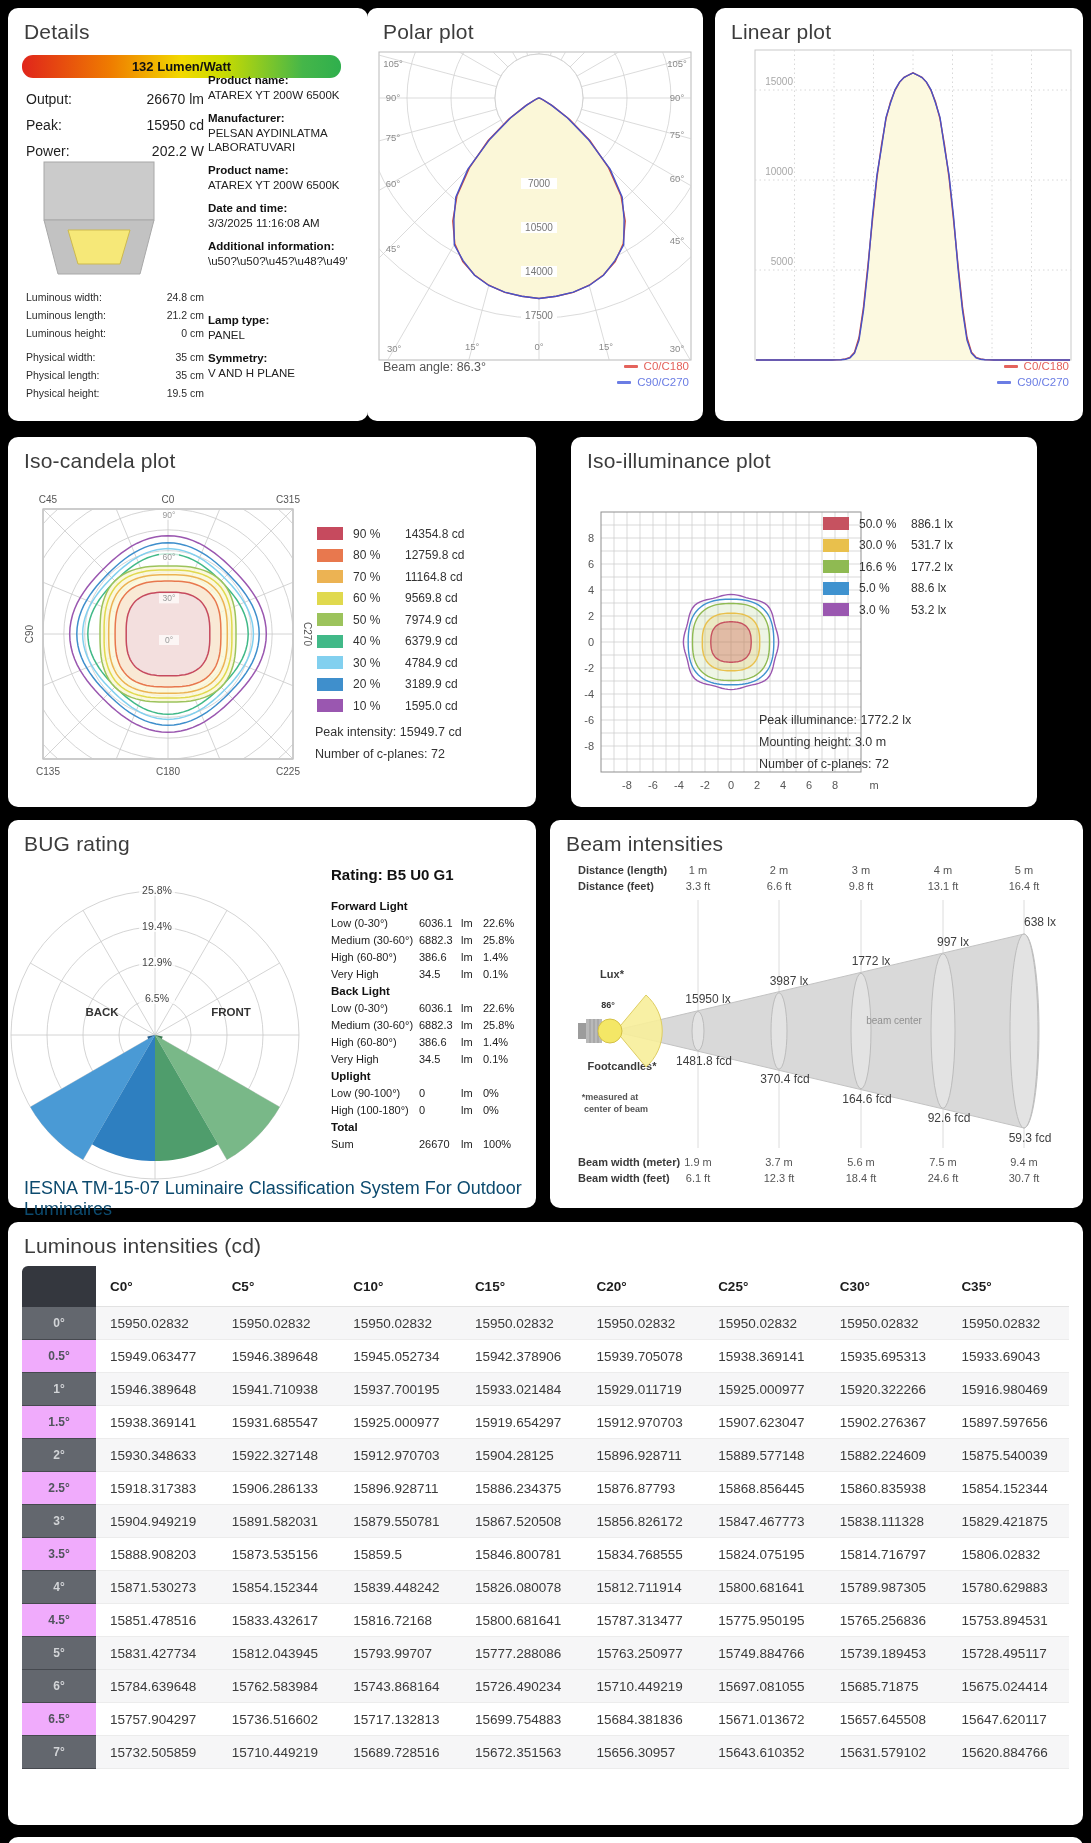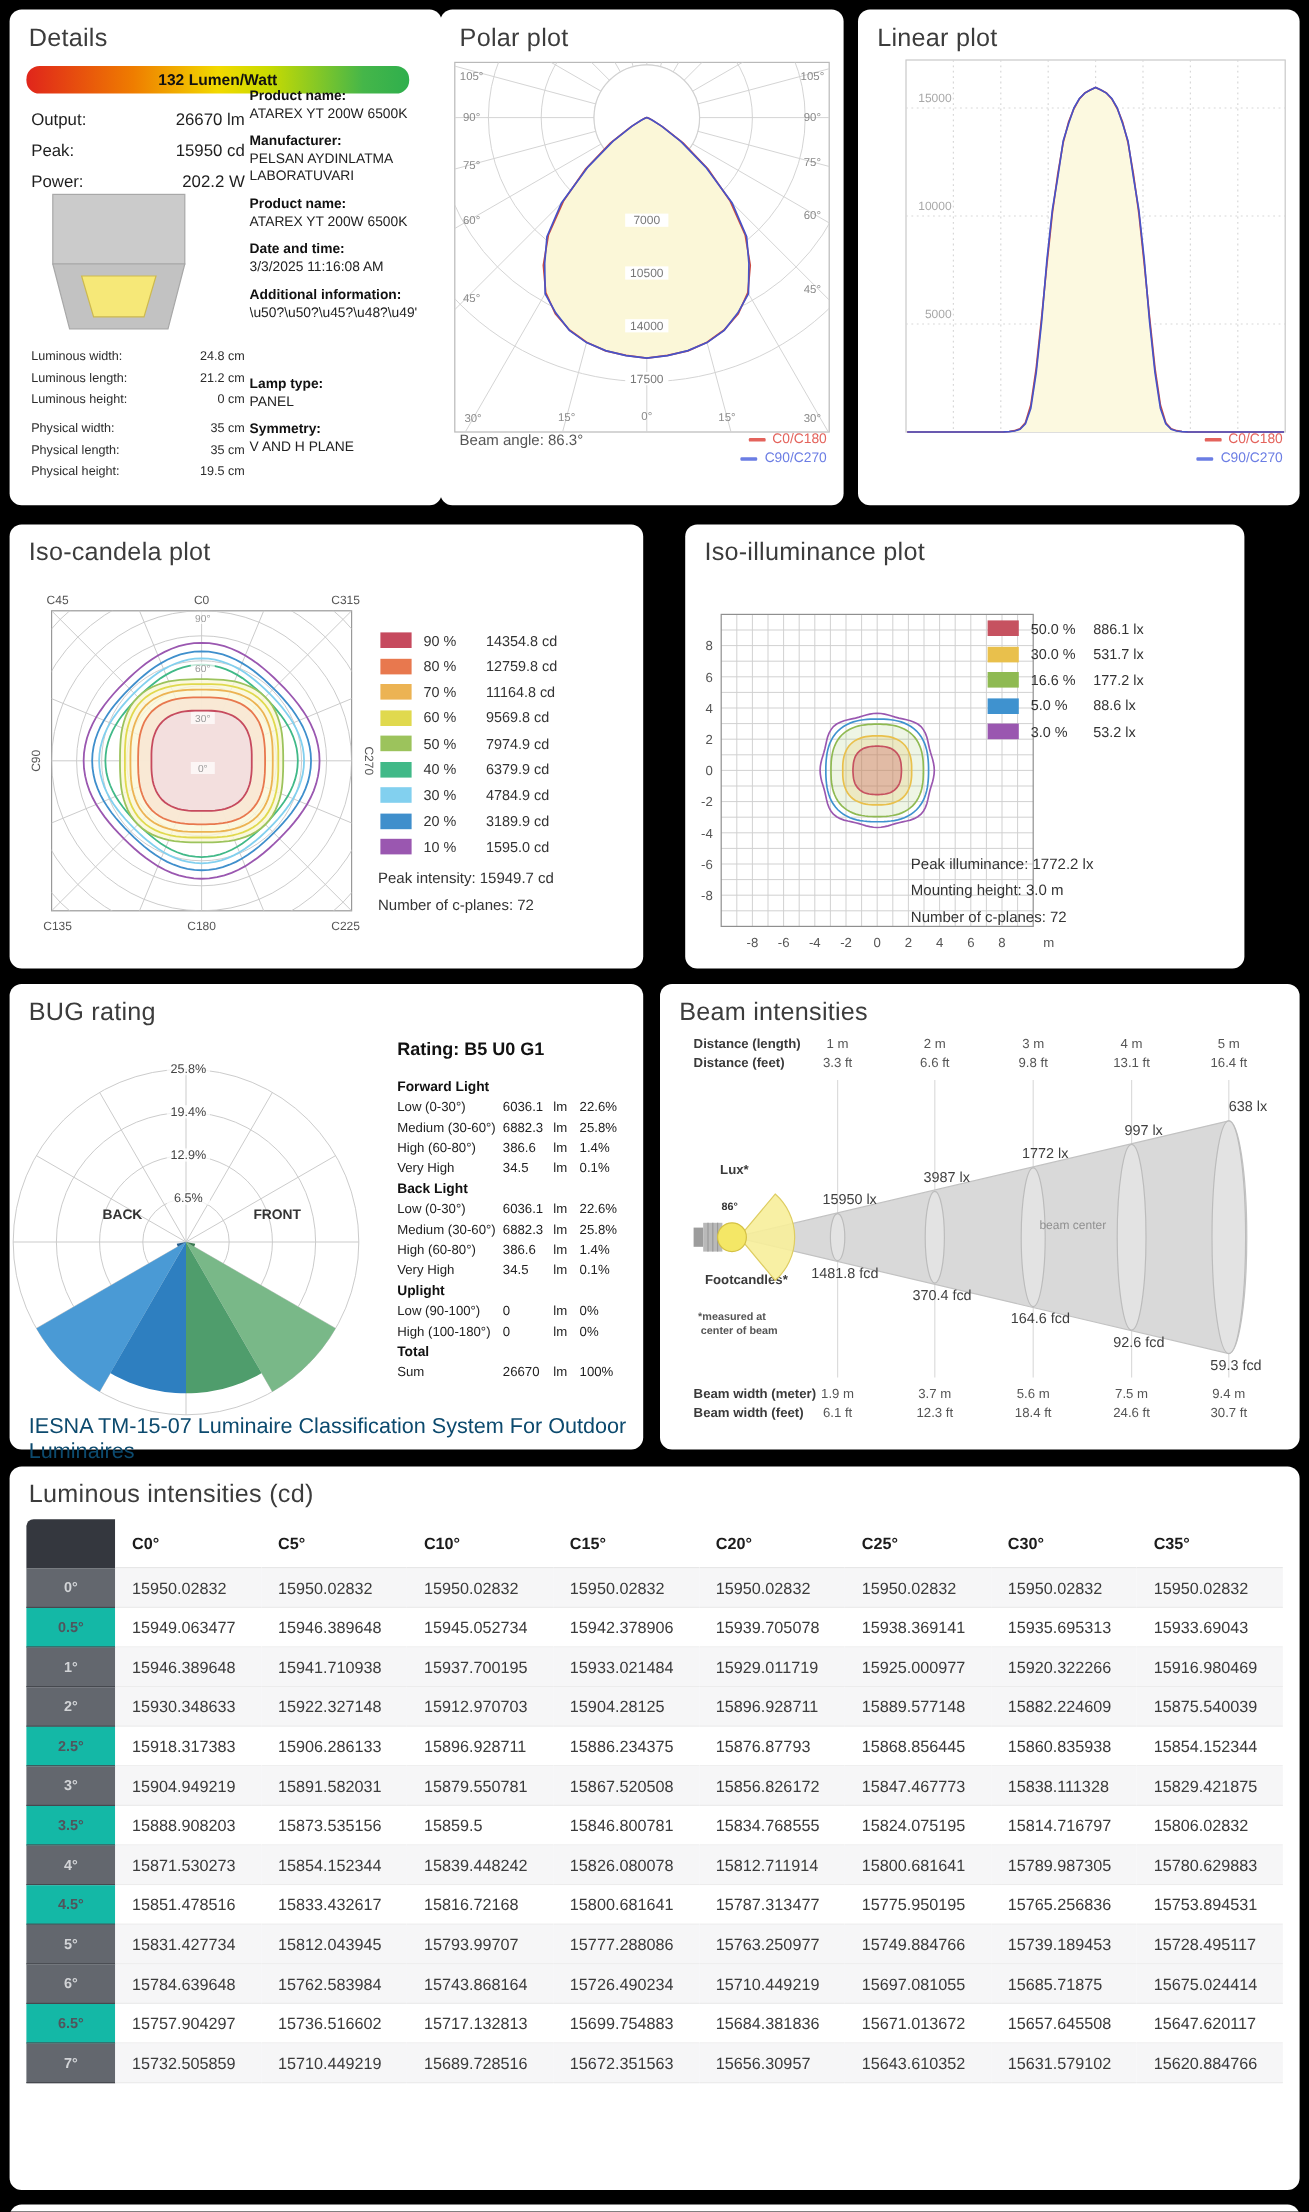--- a/index.html
+++ b/index.html
@@ -51,21 +51,21 @@
   .beam-lbl{position:absolute;left:28px;font-size:11px;font-weight:bold;color:#3a3a3a;}
   .beam-val{position:absolute;width:80px;text-align:center;font-size:11px;color:#555;}
   
   #lum-wrap{position:absolute;left:14px;top:44px;right:14px;}
   table{border-collapse:separate;border-spacing:0;width:100%;}
   th,td{font-size:13.5px;}
   .lum-corner{background:#34373e;width:72px;height:38px;border-radius:6px 0 0 0;}
   .lum-colh{text-align:left;padding-left:14px;color:#1c1c1c;font-weight:bold;height:38px;border-bottom:1px solid #e2e2e2;background:#fff;}
   .lum-rowh{width:72px;height:30px;text-align:center;font-size:12px;font-weight:bold;border-bottom:1px solid #46494f;}
   .rowh-light{background:#63676e;color:#d2d4d7;}
-  .rowh-dark{background:#14b8a6;color:#50545c;}
+  .rowh-dark{background:#f0abfc;color:#50545c;}
   td{padding-left:14px;color:#3a3a3a;height:30px;border-bottom:1px solid #ececec;}
   tr.light-row td{background:#f6f6f7;}
   tr.dark-row td{background:#fff;}
 </style>
 </head>
 <body>
 
 <div class="panel" style="left:8px;top:8px;width:360px;height:413px;">
   <div class="ptitle">Details</div>
   <div class="pill">132 Lumen/Watt</div>
@@ -689,20 +689,31 @@
             <th class="lum-rowh rowh-light">1°</th>
             <td>15946.389648</td>
             <td>15941.710938</td>
             <td>15937.700195</td>
             <td>15933.021484</td>
             <td>15929.011719</td>
             <td>15925.000977</td>
             <td>15920.322266</td>
             <td>15916.980469</td>
           </tr>
+          <tr class="dark-row">
+            <th class="lum-rowh rowh-dark">1.5°</th>
+            <td>15938.369141</td>
+            <td>15931.685547</td>
+            <td>15925.000977</td>
+            <td>15919.654297</td>
+            <td>15912.970703</td>
+            <td>15907.623047</td>
+            <td>15902.276367</td>
+            <td>15897.597656</td>
+          </tr>
           <tr class="light-row">
             <th class="lum-rowh rowh-light">2°</th>
             <td>15930.348633</td>
             <td>15922.327148</td>
             <td>15912.970703</td>
             <td>15904.28125</td>
             <td>15896.928711</td>
             <td>15889.577148</td>
             <td>15882.224609</td>
             <td>15875.540039</td>

